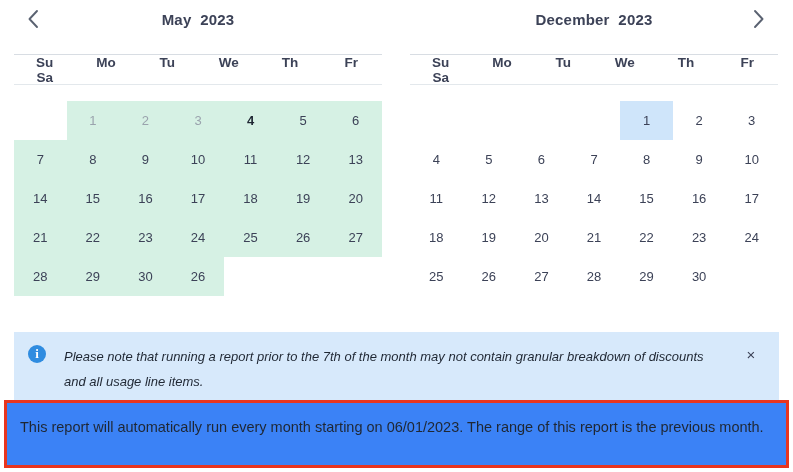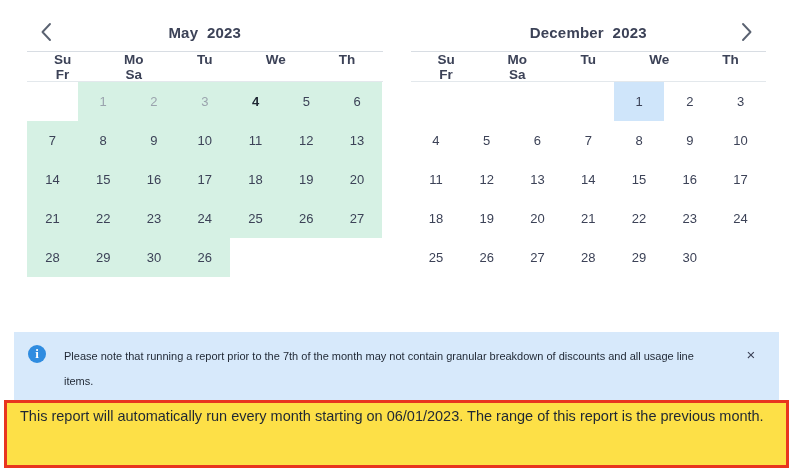--- a/index.html
+++ b/index.html
@@ -14,21 +14,21 @@
     font-family: "Liberation Sans", sans-serif;
     color: #3c4257;
     overflow: hidden;
     position: relative;
     -webkit-font-smoothing: antialiased;
   }
 
   
   .calendars {
     display: flex;
-    padding: 13px;
+    padding: 0;
     margin: 0;
     height: 300px;
     box-sizing: border-box;
   }
   .month {
     width: 396px;
     box-sizing: border-box;
     position: relative;
   }
 
@@ -58,24 +58,24 @@
     background: none;
     border: none;
     padding: 0;
   }
   .nav-prev { left: 18px; }
   .nav-next { right: 18px; }
   .nav-arrow svg { display: block; }
 
   .weekdays {
     display: grid;
-    grid-template-columns: repeat(5, 1fr);
+    grid-template-columns: repeat(6, 1fr);
     border-top: 1px solid #d8dde3;
     border-bottom: 1px solid #e3e8ec;
-    margin: 0 14px;
+    margin: 16px 14px;
     height: 29px;
   }
   .weekday {
     display: flex;
     align-items: center;
     justify-content: center;
     font-size: 13.5px;
     font-weight: bold;
     color: #3c4257;
   }
@@ -136,25 +136,26 @@
     font-size: 13px;
     font-weight: bold;
     font-family: "Liberation Serif", serif;
     display: flex;
     align-items: center;
     justify-content: center;
     margin-top: 1px;
   }
   .info-text {
     flex: 1 1 auto;
-    font-size: 11px;
+    font-size: 13px;
     line-height: 25px;
     color: #1f2733;
     padding: 0 18px 0 18px;
     max-width: 660px;
+    font-style: italic;
   }
   .info-close {
     flex: 0 0 auto;
     width: 18px;
     height: 18px;
     display: flex;
     align-items: center;
     justify-content: center;
     font-size: 15px;
     color: #3c4257;
@@ -167,22 +168,22 @@
 
   
   .schedule-note {
     position: absolute;
     left: 4px;
     top: 400px;
     width: 785px;
     height: 68px;
     box-sizing: border-box;
     border: 3px solid #e8351f;
-    background: #fde047;
-    padding: 1px 13px;
+    background: #3b82f6;
+    padding: 12px 13px;
     font-size: 14.5px;
     line-height: 25px;
     color: #1f2733;
   }
 </style>
 </head>
 <body>
 
 <div class="calendars">
 

